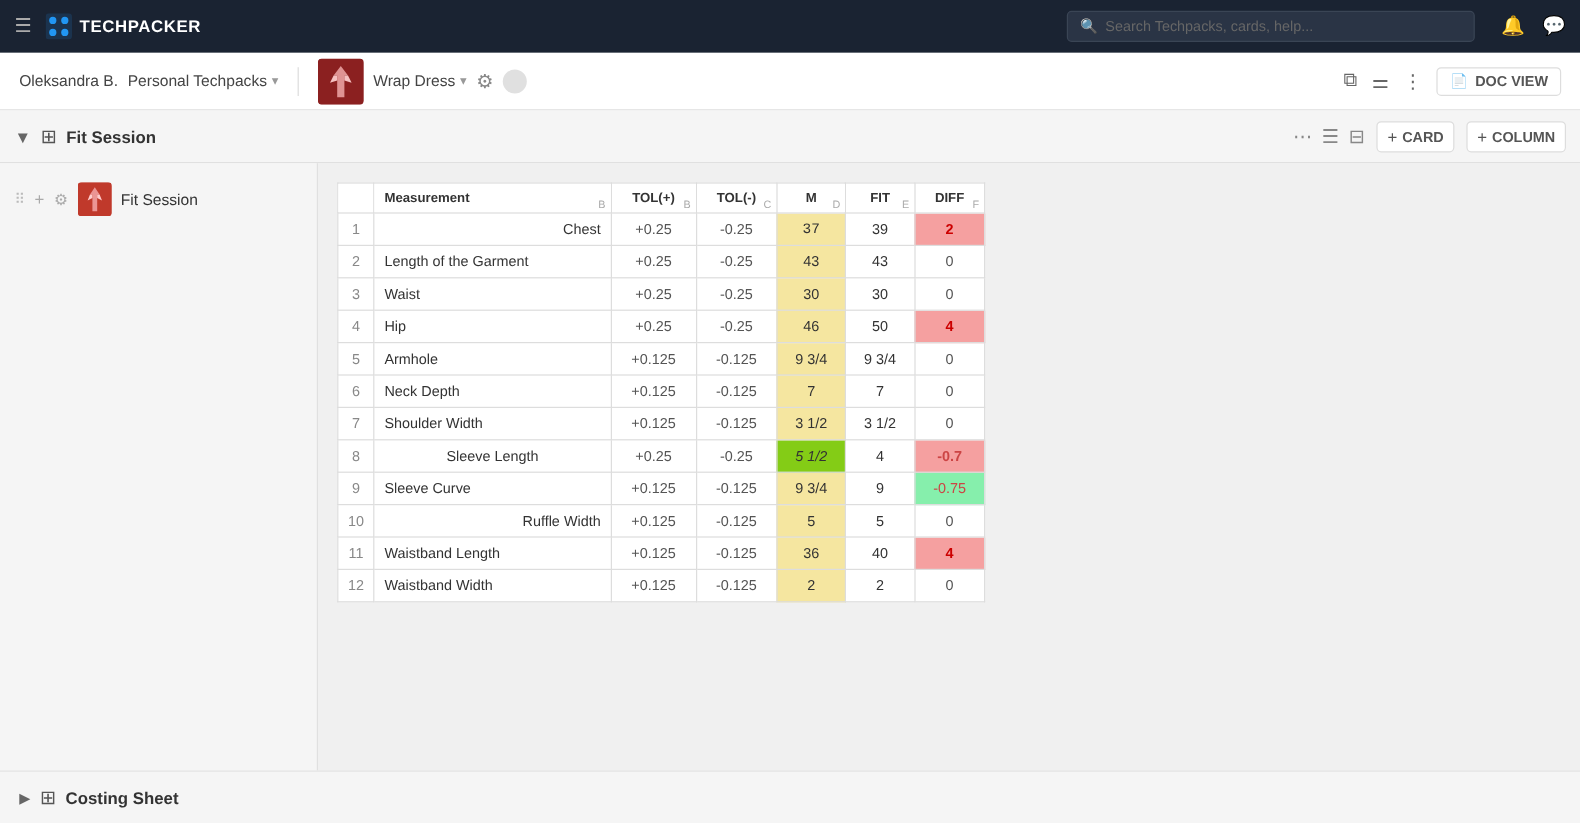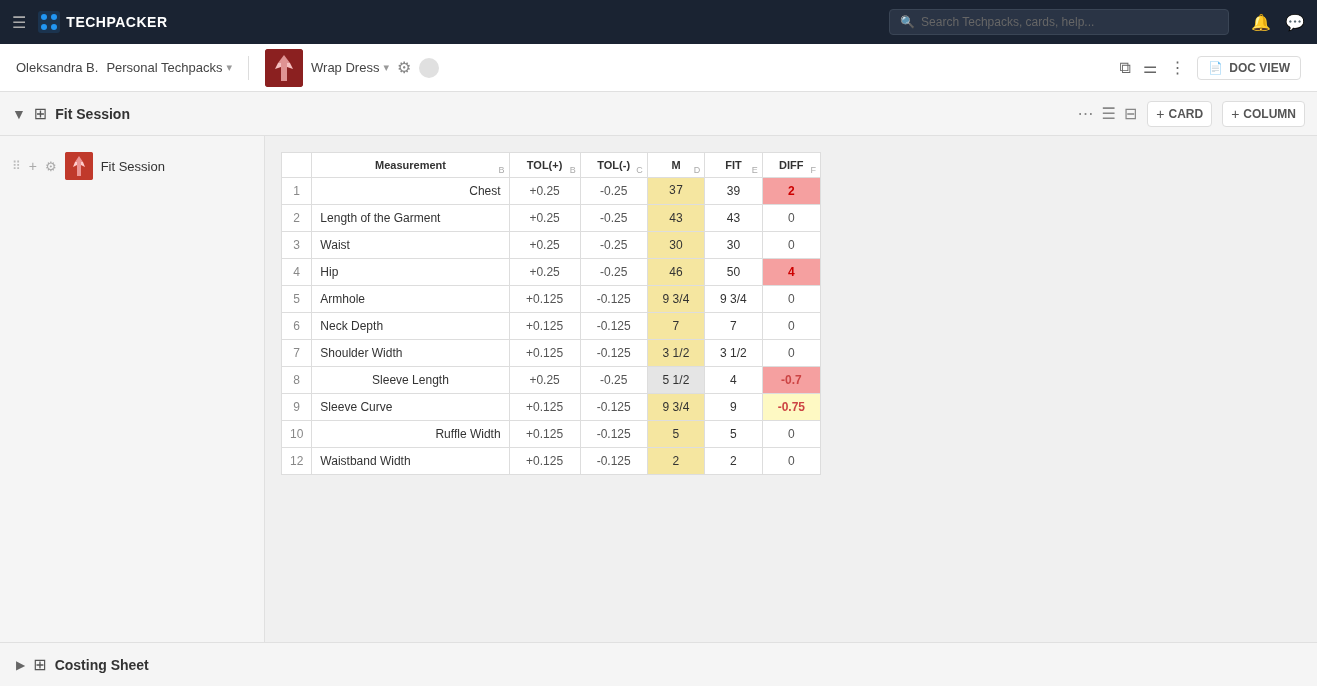--- a/index.html
+++ b/index.html
@@ -301,21 +301,21 @@
       </div>
       <span class="sidebar-item-label">Fit Session</span>
     </div>
   </div>
 
   <div class="table-area">
     <table class="fit-table">
       <thead>
         <tr>
           <th style="width:28px;"></th>
-          <th style="text-align:center;min-width:150px;">Measurement<span class="col-letter">B</span></th>
+          <th style="text-align:left;min-width:150px;">Measurement<span class="col-letter">B</span></th>
           <th>TOL(+)<span class="col-letter">B</span></th>
           <th>TOL(-)<span class="col-letter">C</span></th>
           <th>M<span class="col-letter">D</span></th>
           <th>FIT<span class="col-letter">E</span></th>
           <th>DIFF<span class="col-letter">F</span></th>
         </tr>
       </thead>
       <tbody id="table-body">
       <tr>
       <td style="color:#888;text-align:center;">1</td>
@@ -378,41 +378,50 @@
       <td style="color:#555;">-0.125</td>
       <td style="background:#f5e6a0;">3 1/2</td>
       <td>3 1/2</td>
       <td style="color:#555;">0</td>
     </tr>
           <tr>
       <td style="color:#888;text-align:center;">8</td>
       <td style="text-align:center;">Sleeve Length</td>
       <td style="color:#555;">+0.25</td>
       <td style="color:#555;">-0.25</td>
-      <td style="background:#e5e5e5;">5 1/2</td>
+      <td style="background:#84cc16;font-style:italic;">5 1/2</td>
       <td>4</td>
       <td style="background:#f5a0a0;color:#c44;font-weight:600;">-0.7</td>
     </tr>
           <tr>
       <td style="color:#888;text-align:center;">9</td>
       <td style="text-align:left;">Sleeve Curve</td>
       <td style="color:#555;">+0.125</td>
       <td style="color:#555;">-0.125</td>
       <td style="background:#f5e6a0;">9 3/4</td>
       <td>9</td>
-      <td style="background:#fef9c3;color:#c44;font-weight:700;">-0.75</td>
+      <td style="background:#86efac;color:#c44;font-weight:400;">-0.75</td>
     </tr>
           <tr>
       <td style="color:#888;text-align:center;">10</td>
       <td style="text-align:right;">Ruffle Width</td>
       <td style="color:#555;">+0.125</td>
       <td style="color:#555;">-0.125</td>
       <td style="background:#f5e6a0;">5</td>
       <td>5</td>
       <td style="color:#555;">0</td>
+    </tr>
+          <tr>
+      <td style="color:#888;text-align:center;">11</td>
+      <td style="text-align:left;">Waistband Length</td>
+      <td style="color:#555;">+0.125</td>
+      <td style="color:#555;">-0.125</td>
+      <td style="background:#f5e6a0;">36</td>
+      <td>40</td>
+      <td style="background:#f5a0a0;color:#c00;font-weight:600;">4</td>
     </tr>
           <tr>
       <td style="color:#888;text-align:center;">12</td>
       <td style="text-align:left;">Waistband Width</td>
       <td style="color:#555;">+0.125</td>
       <td style="color:#555;">-0.125</td>
       <td style="background:#f5e6a0;">2</td>
       <td>2</td>
       <td style="color:#555;">0</td>
     </tr>

